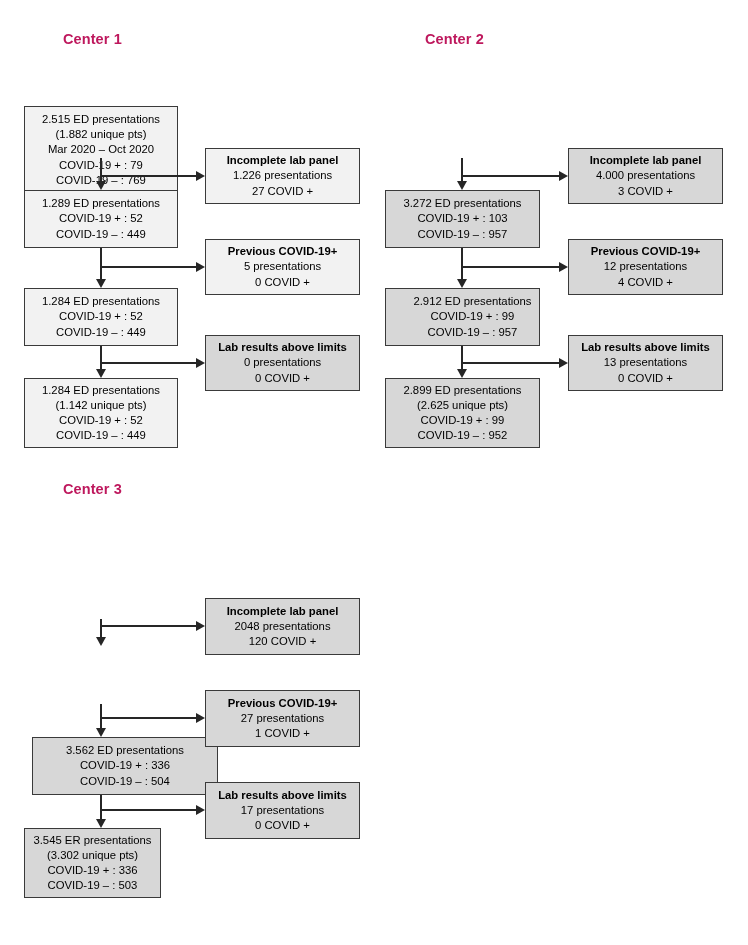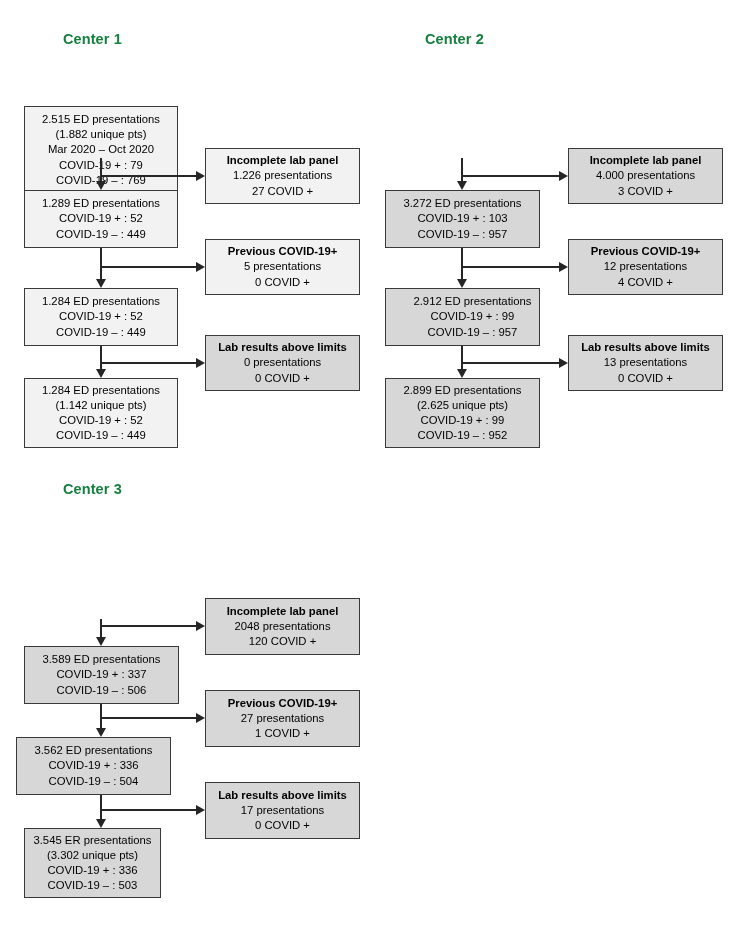--- a/index.html
+++ b/index.html
@@ -21,21 +21,21 @@
     width: 748px;
     height: 945px;
   }
   
   .center-title {
     position: absolute;
     font-size: 14.5px;
     font-weight: bold;
     letter-spacing: 0.1px;
     white-space: nowrap;
-    color: #15803d;
+    color: #be185d;
     text-align: right;
   }
   
   .fbox {
     position: absolute;
     box-sizing: border-box;
     border: 1.4px solid #3a3a3a;
     display: flex;
     flex-direction: column;
     align-items: center;
@@ -196,27 +196,22 @@
   <div class="arrow-down" style="left:456.5px; top:279px;"></div>
 
   <div class="vline" style="left:461px; top:346px; height:23px;"></div>
   <div class="hline" style="left:461px; top:362px; width:102px;"></div>
   <div class="arrow-right" style="left:559px; top:357.5px;"></div>
   <div class="arrow-down" style="left:456.5px; top:369px;"></div>
 
   <div class="center-title" style="left:63px; top:481px;">Center 3</div>
 
 
-  <div class="fbox fill-dark" style="left:24px; top:646px; width:155px; height:58px;">
-    <span class="ln">3.589 ED presentations</span>
-    <span class="ln">COVID-19 + : 337</span>
-    <span class="ln">COVID-19 – : 506</span>
-  </div>
-
-  <div class="fbox fill-dark" style="left:16px; top:737px; width:155px; height:58px;">
+
+  <div class="fbox fill-dark" style="left:32px; top:737px; width:186px; height:58px;">
     <span class="ln">3.562 ED presentations</span>
     <span class="ln">COVID-19 + : 336</span>
     <span class="ln">COVID-19 – : 504</span>
   </div>
 
   <div class="fbox fill-dark" style="left:24px; top:828px; width:137px; height:70px;text-align:right;">
     <span class="ln">3.545 ER presentations</span>
     <span class="ln">(3.302 unique pts)</span>
     <span class="ln">COVID-19 + : 336</span>
     <span class="ln">COVID-19 – : 503</span>

